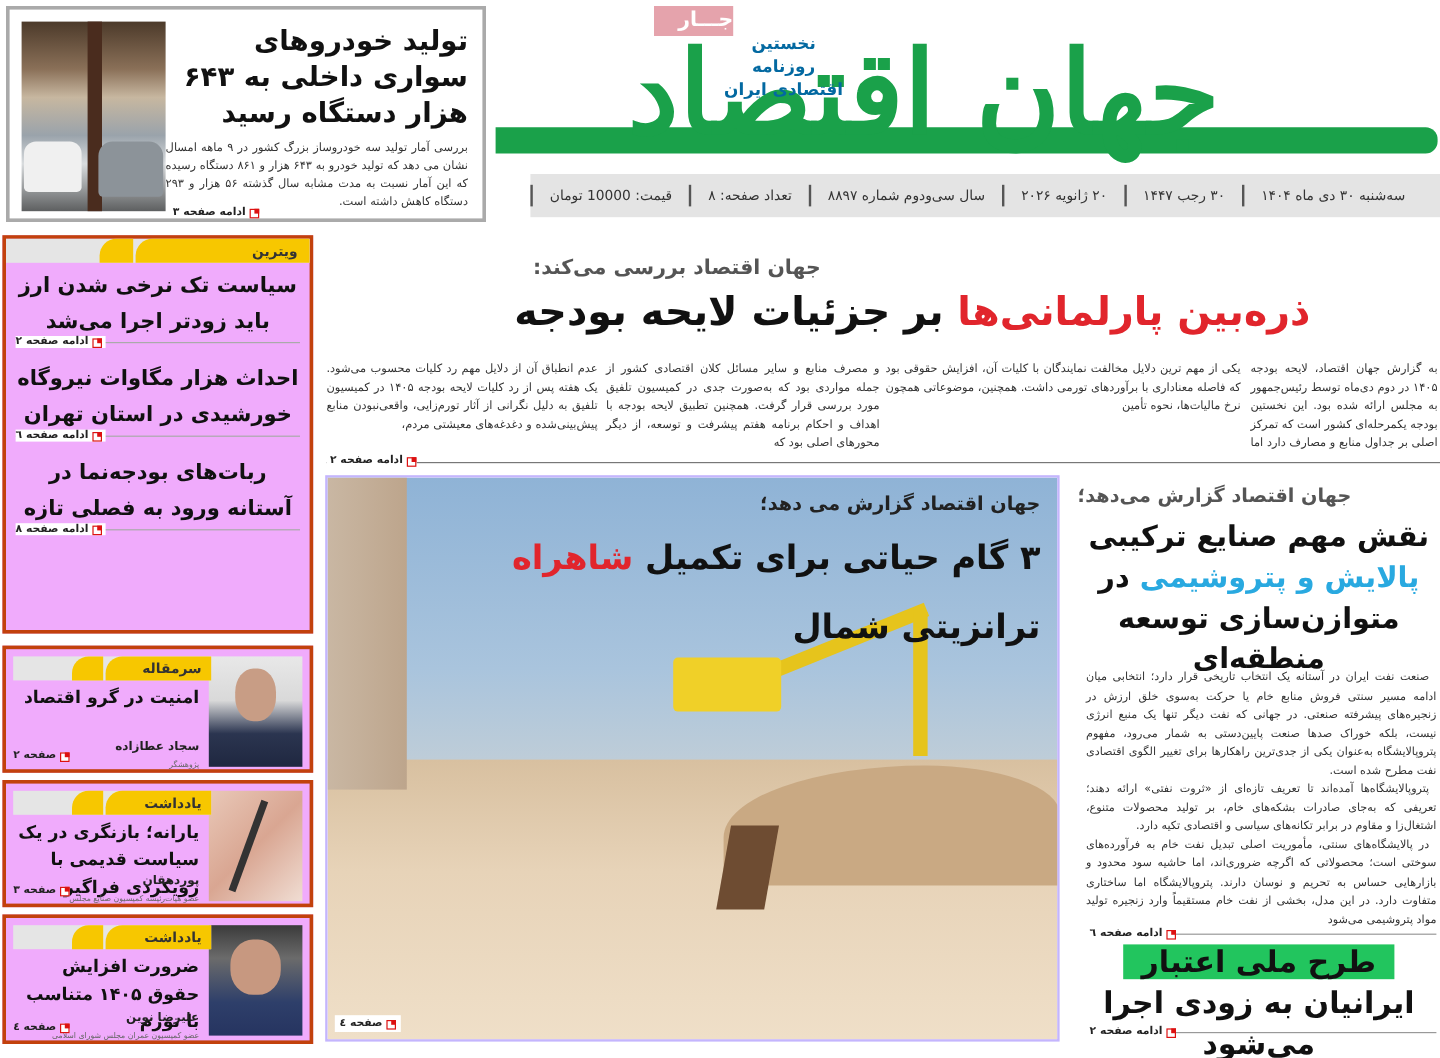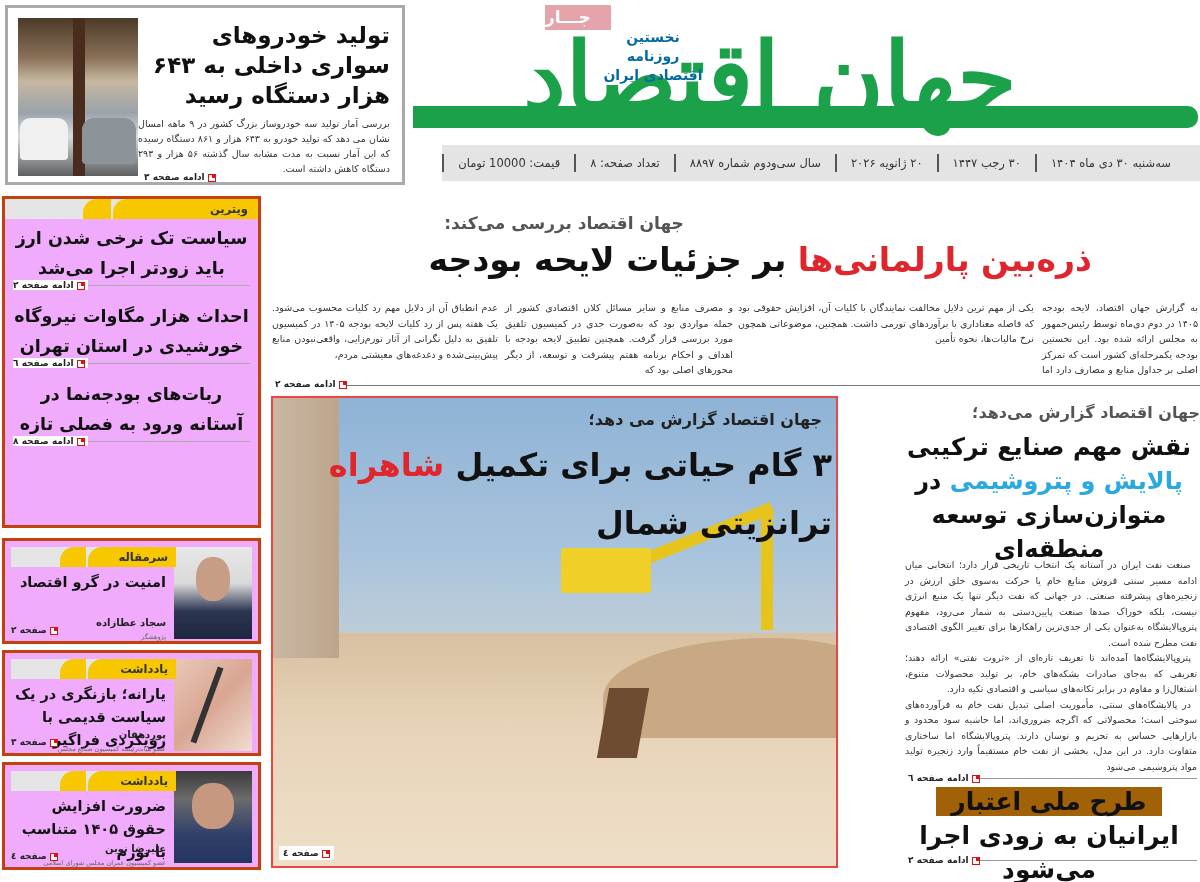--- a/index.html
+++ b/index.html
@@ -4,21 +4,21 @@
 <style>
 *{box-sizing:border-box;margin:0;padding:0}
 body{width:1200px;height:882px;background:#fff;font-family:"DejaVu Sans",sans-serif;position:relative;overflow:hidden;direction:rtl;color:#111}
 .abs{position:absolute}
 
 #masthead{left:410px;top:0;width:790px;height:145px}
 #logo{position:absolute;right:2px;top:18px;width:785px;height:118px;}
 #logo .bar{position:absolute;left:0;right:0;bottom:8px;height:22px;background:#1aa14a;border-radius:0 10px 10px 0}
 #logo .word{position:absolute;left:110px;right:60px;top:10px;font-family:"DejaVu Serif",serif;font-weight:bold;font-size:96px;color:#1aa14a;line-height:100px;text-align:left;letter-spacing:-4px}
 #tagline{position:absolute;left:188px;top:28px;font-size:14px;color:#0369a1;text-align:center;line-height:19px;width:110px;font-weight:bold}
-#stamp{position:absolute;left:135px;top:5px;width:66px;height:25px;background:#e39aa4;color:#fff;font-weight:bold;font-size:17px;text-align:left;line-height:25px;opacity:.9}
+#stamp{position:absolute;left:135px;top:5px;width:66px;height:25px;background:#e39aa4;color:#fff;font-weight:bold;font-size:17px;text-align:right;line-height:25px;opacity:.9}
 #infobar{left:442px;top:145px;width:758px;height:36px;background:#e4e4e4;display:flex;align-items:center;justify-content:flex-start;padding-right:15px;font-size:11.5px;color:#333}
 #infobar .item{padding:0 14px}
 #infobar .sep{width:2px;height:18px;background:#555}
 
 #top-feature{left:5px;top:5px;width:400px;height:180px;border:3px solid #aaa;background:#fff}
 #top-feature .img{position:absolute;left:10px;top:10px;width:120px;height:158px;background:linear-gradient(180deg,#4c3a2a 0%,#8a7058 25%,#c7b7a0 40%,#9aa3ab 60%,#d9dcde 75%,#5d5f60 100%)}
 #top-feature .img .pillar{position:absolute;left:55px;top:0;width:12px;height:158px;background:#4a2c1e}
 #top-feature .img .car1{position:absolute;left:2px;top:100px;width:48px;height:42px;background:#f0f0f0;border-radius:10px 10px 4px 4px}
 #top-feature .img .car2{position:absolute;left:64px;top:100px;width:54px;height:46px;background:#8c9399;border-radius:12px 12px 4px 4px}
 #top-feature h2{position:absolute;right:12px;top:12px;width:250px;font-size:23px;font-weight:bold;line-height:30px;text-align:right;font-family:"DejaVu Sans",sans-serif}
@@ -50,43 +50,43 @@
 .op .role{position:absolute;right:92px;font-size:6.5px;color:#666}
 .op .cont{position:absolute;left:6px;bottom:6px}
 
 #lead-kicker{left:270px;top:213px;width:588px;text-align:center;font-size:17px;font-weight:bold;color:#555}
 #lead-headline{left:272px;top:240px;width:820px;text-align:right;font-size:33px;font-weight:bold;color:#111;white-space:nowrap}
 #lead-headline .red{color:#e1252c}
 .lead-col{top:300px;font-size:9.5px;line-height:15.5px;color:#333;text-align:justify}
 #lead-rule{left:272px;top:385px;width:928px;height:1px;background:#777}
 #lead-cont{left:272px;top:379px;background:#fff;padding-left:3px}
 
-#photo-story{left:271px;top:396px;width:567px;height:472px;border:2px solid #ef4444;overflow:hidden}
+#photo-story{left:271px;top:396px;width:612px;height:472px;border:2px solid #c4b5fd;overflow:hidden}
 #photo-story .sky{position:absolute;left:0;right:0;top:0;height:265px;background:linear-gradient(180deg,#8fb3d6 0%,#a9c4dd 60%,#c6d0d6 100%)}
 #photo-story .ground{position:absolute;left:0;right:0;top:235px;bottom:0;background:linear-gradient(180deg,#d8c0a0 0%,#e7d3b8 40%,#efdfc8 100%)}
 #photo-story .bldg{position:absolute;left:0;top:0;width:66px;height:260px;background:linear-gradient(90deg,#c9b7a3,#bda58c)}
 #photo-story .pile{position:absolute;left:330px;top:240px;width:280px;height:100px;background:#c9a983;border-radius:60% 40% 0 0}
 #photo-story .trench{position:absolute;left:330px;top:290px;width:40px;height:70px;background:#6e4c32;transform:skewX(-10deg)}
 #photo-story .excav{position:absolute;left:288px;top:150px;width:90px;height:45px;background:#f0d028;border-radius:4px}
 #photo-story .arm{position:absolute;left:360px;top:160px;width:150px;height:12px;background:#e6c41c;transform:rotate(-22deg);transform-origin:left center}
 #photo-story .arm2{position:absolute;left:488px;top:112px;width:12px;height:120px;background:#e6c41c}
 #photo-story .kicker{position:absolute;right:14px;top:12px;font-size:16px;font-weight:bold;color:#222}
-#photo-story h2{position:absolute;right:4px;top:38px;width:590px;font-size:32px;font-weight:bold;line-height:58px;color:#111}
+#photo-story h2{position:absolute;right:14px;top:38px;width:590px;font-size:28px;font-weight:bold;line-height:58px;color:#111}
 #photo-story h2 .red{color:#e1252c}
 #photo-story .cont{position:absolute;left:6px;bottom:6px;background:#fff;padding:2px 4px}
 
-#right-kicker{left:898px;top:403px;width:302px;text-align:right;font-size:16px;color:#555;font-weight:bold}
+#right-kicker{left:898px;top:403px;width:302px;text-align:left;font-size:16px;color:#555;font-weight:bold}
 #right-headline{left:898px;top:430px;width:302px;text-align:center;font-size:24px;font-weight:bold;line-height:34px;color:#111}
 #right-headline .blue{color:#29a9e0}
 #right-body{left:905px;top:557px;width:292px;font-size:9.3px;line-height:15.5px;color:#333;text-align:justify}
 #right-body p{text-indent:6px}
 #right-rule{left:905px;top:778px;width:292px;height:1px;background:#999}
 #right-cont{left:905px;top:773px;background:#fff;padding-left:3px}
 #bottom-right{left:898px;top:785px;width:302px;text-align:center;font-size:25px;font-weight:bold;line-height:34px;color:#111}
-#bottom-right .hl{background:#a16207;padding:0 15px}
+#bottom-right .hl{background:#22c55e;padding:0 15px}
 #bottom-rule{left:905px;top:860px;width:292px;height:1px;background:#999}
 #bottom-cont{left:905px;top:855px;background:#fff;padding-left:3px}
 </style>
 </head>
 <body>
 
 <div id="masthead" class="abs">
   <div id="logo">
     <div class="bar"></div>
     <div class="word">جهان اقتصاد</div>

